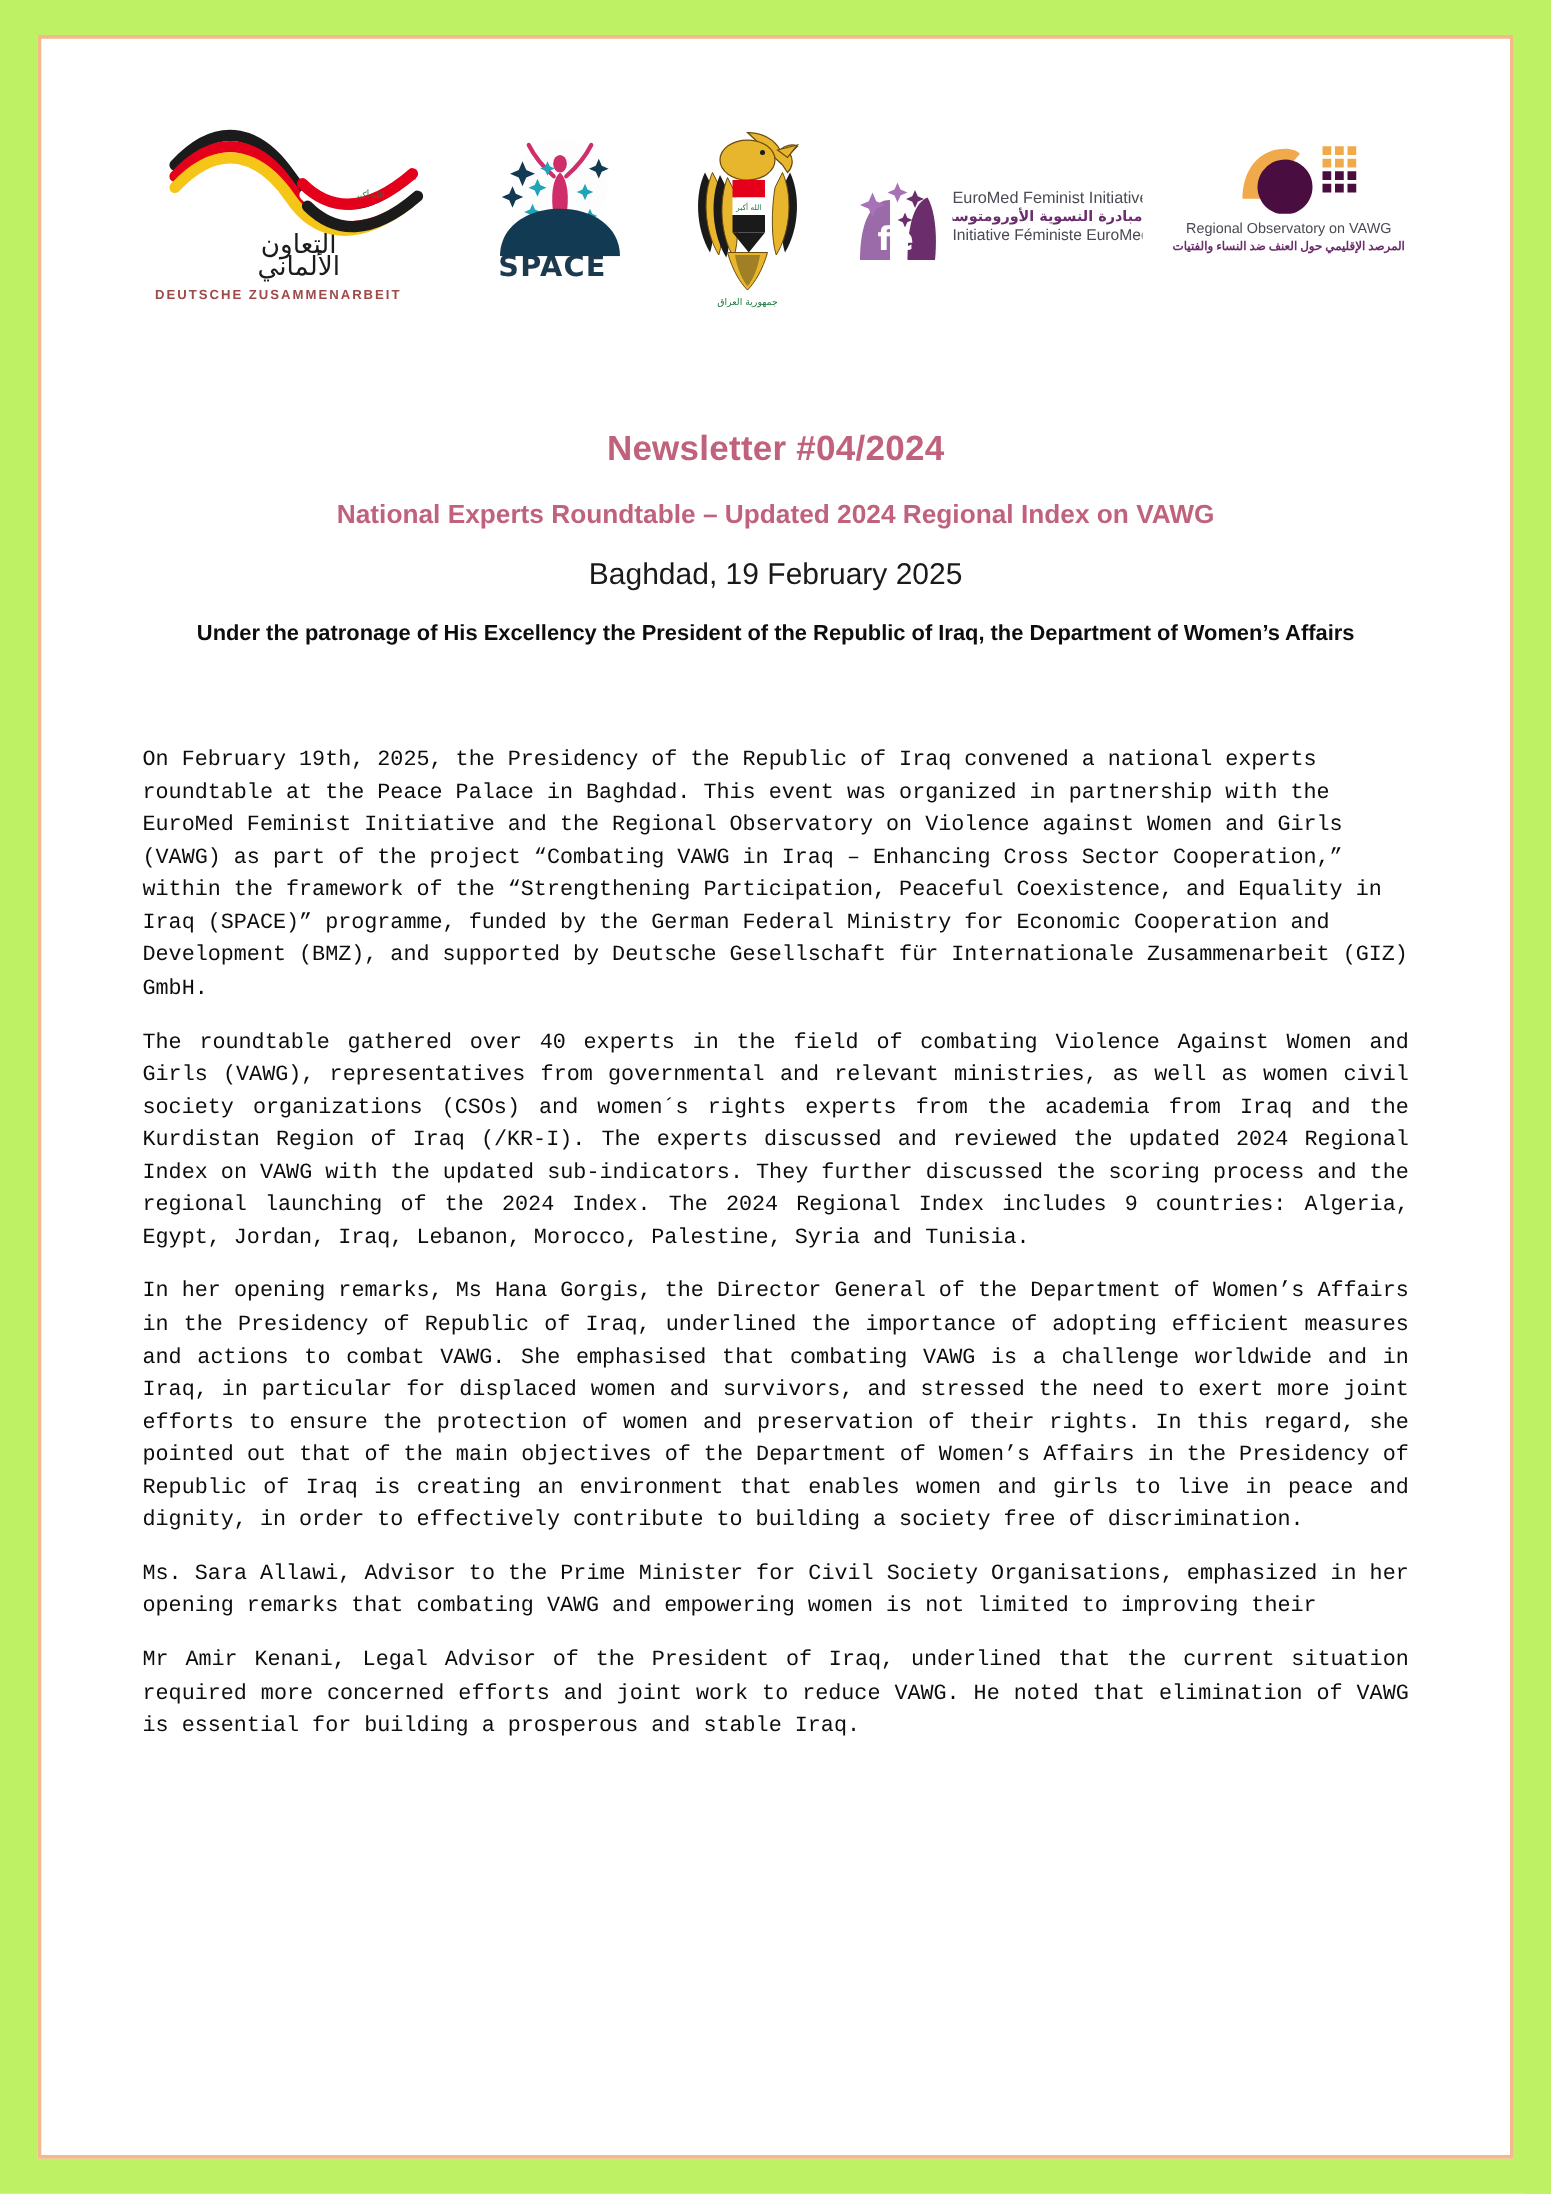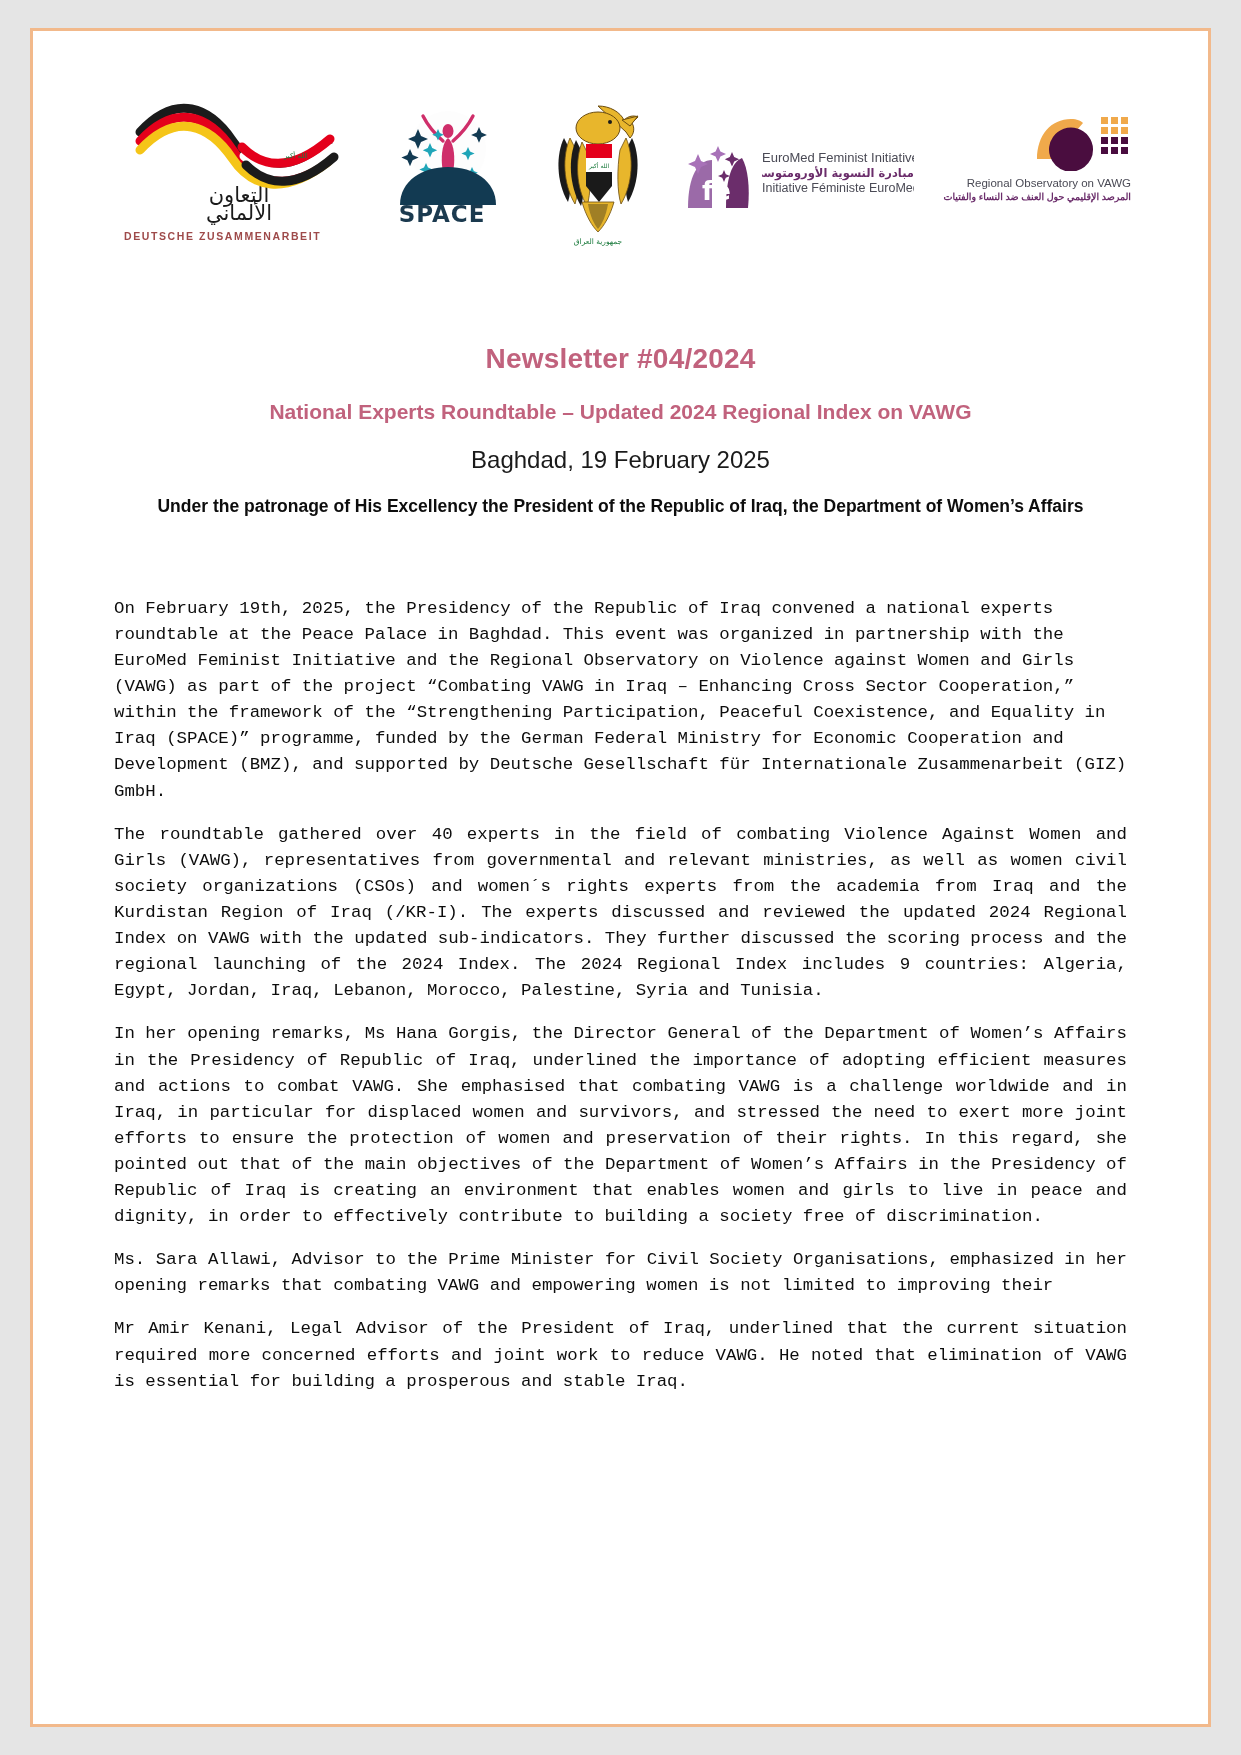--- a/index.html
+++ b/index.html
@@ -11,21 +11,21 @@
     width: 1241px; height: 1755px;
     font-family: "Liberation Sans", sans-serif;
     position: relative;
     overflow: hidden;
   }
 
   
   .page {
     position: absolute;
     inset: 0;
-    background: #e5e5e5;
+    background: #bef264;
     padding: 28px 30px;
   }
   .page-border {
     position: absolute;
     left: 30px; top: 28px; right: 30px; bottom: 28px;
     border: 3px solid #f2b98b;
     background: #ffffff;
   }
   .page-inner {
     position: absolute;
@@ -88,25 +88,25 @@
   .efi-text { margin-left: 8px; overflow: hidden; width: 152px; }
   .efi-l1 { font-size: 13px; color: #4a4a55; white-space: nowrap; }
   .efi-l2 {
     font-family: "DejaVu Sans", sans-serif;
     font-size: 11.5px; color: #6b2d6b; direction: rtl;
     white-space: nowrap; font-weight: bold; margin-top: 1px;
   }
   .efi-l3 { font-size: 12.5px; color: #4a4a55; white-space: nowrap; margin-top: 1px; }
 
   
-  .logo-ro { width: 200px; height: 120px; margin-left: 14px; display: flex; flex-direction: column; align-items: flex-end; }
+  .logo-ro { width: 200px; height: 120px; margin-left: 14px; display: flex; flex-direction: column; align-items: center; }
   .ro-mark { width: 100px; height: 58px; margin-left: 14px; }
   .ro-l1 { font-size: 11.5px; color: #4a4a55; white-space: nowrap; margin-top: 6px; }
   .ro-l2 {
-    font-family: Liberation Sans, sans-serif;
+    font-family: Liberation Serif, serif;
     font-size: 9.5px; color: #6b2d6b; direction: rtl; white-space: nowrap;
     font-weight: bold; margin-top: 2px;
   }
 
   
   .headings { margin-top: 78px; text-align: center; }
   .title-main {
     font-size: 28px;
     font-weight: bold;
     color: #c1627d;

